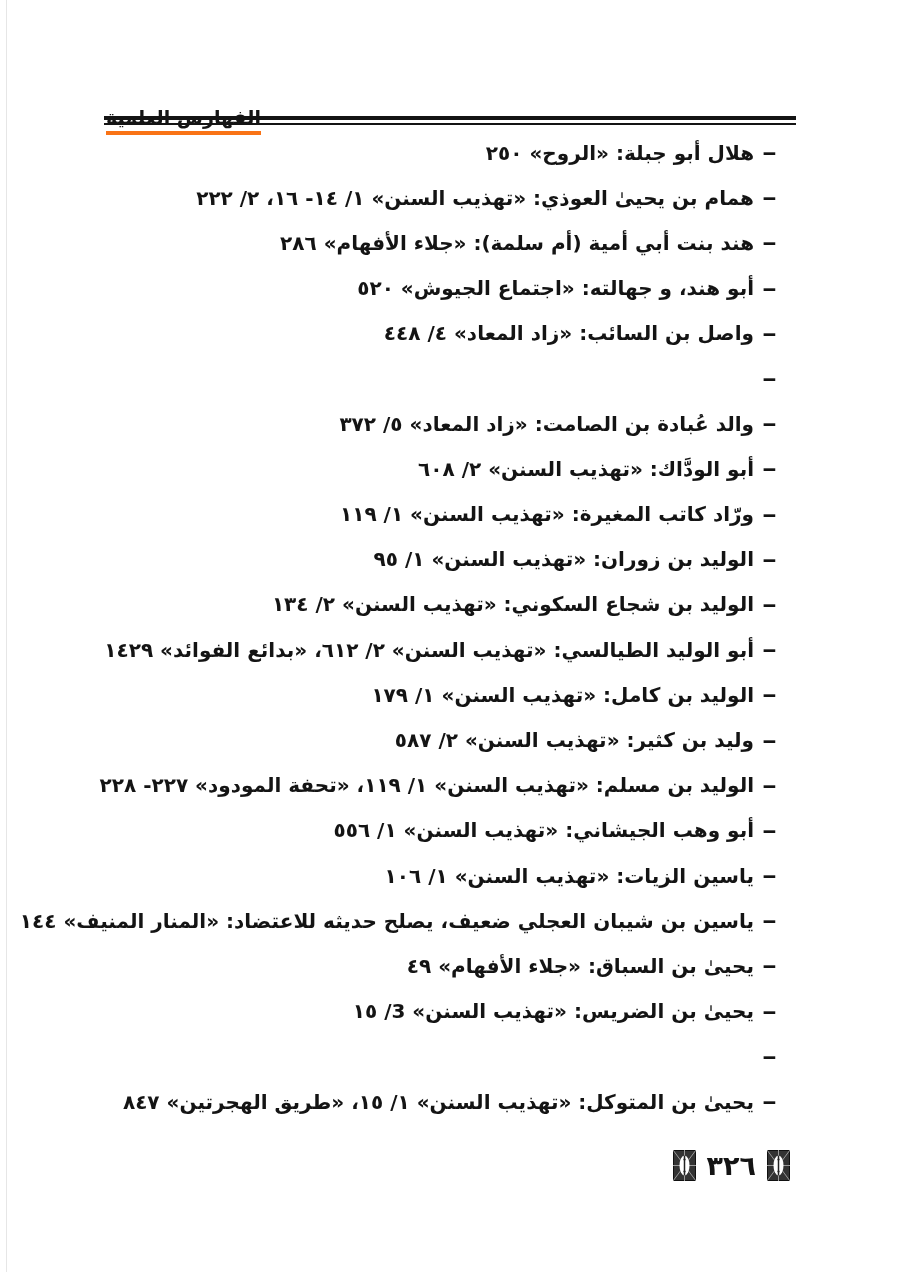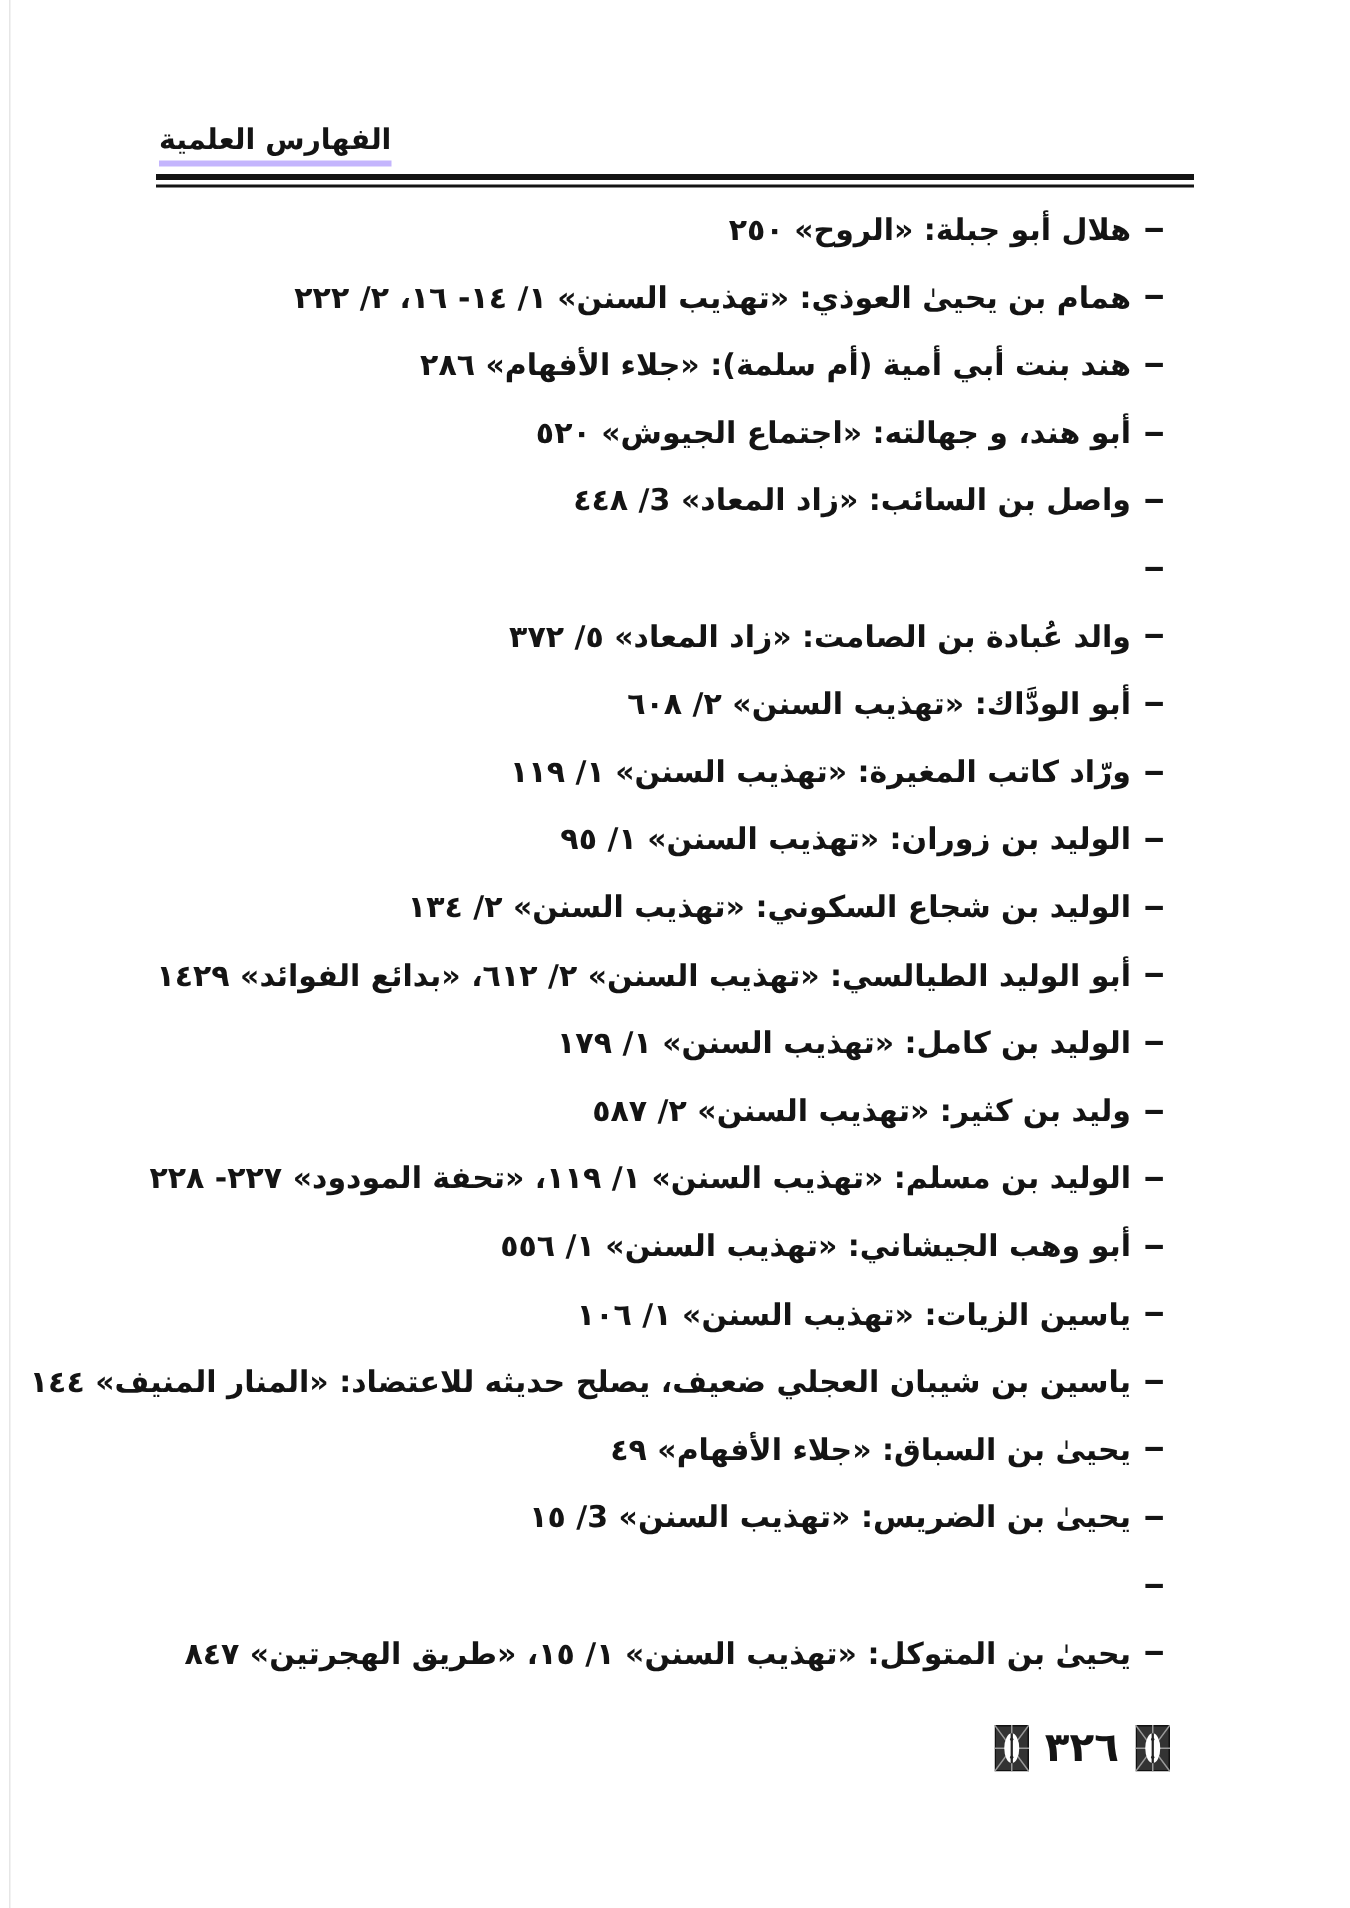--- a/index.html
+++ b/index.html
@@ -11,22 +11,23 @@
   .scan-edge{
     position:absolute;left:6px;top:0;width:1px;height:1272px;
     background:#e6e6e6;
   }
   .page-header{
     position:absolute;top:82px;left:106px;direction:rtl;
   }
   .page-header .title{
     display:inline-block;
     font-size:19px;font-weight:bold;letter-spacing:0.2px;
-    padding-bottom:3px;border-bottom:4px solid #c4b5fd;
+    padding-bottom:3px;border-bottom:4px solid #f97316;
     white-space:nowrap;
+    margin-top:24px;
   }
   .header-rule{
     position:absolute;top:116px;left:104px;width:692px;height:3px;
     border-top:4px solid #141414;border-bottom:2px solid #141414;
   }
   .entries{
     position:absolute;top:130px;right:125px;width:672px;
     direction:rtl;
   }
   .entry{
@@ -35,21 +36,21 @@
   }
   .entry .dash{
     font-weight:bold;font-size:22px;flex:0 0 auto;
     transform:scaleX(1.35);transform-origin:center;
   }
   .entry .txt{
     font-weight:bold;font-size:20px;flex:0 0 auto;
     letter-spacing:0px;
   }
   .footer{
-    position:absolute;top:1146px;right:120px;height:38px;
+    position:absolute;top:1146px;right:110px;height:38px;
     display:flex;align-items:center;gap:9px;direction:ltr;
   }
   .page-number{
     font-size:27px;font-weight:bold;line-height:1;
     padding:0 2px;letter-spacing:2px;
   }
   .ornament{display:block;}
 </style>
 </head>
 <body>
@@ -74,21 +75,21 @@
     <div class="entry">
       <span class="dash">–</span>
       <span class="txt">هند بنت أبي أمية (أم سلمة): «جلاء الأفهام» ٢٨٦</span>
     </div>
     <div class="entry">
       <span class="dash">–</span>
       <span class="txt">أبو هند، و جهالته: «اجتماع الجيوش» ٥٢٠</span>
     </div>
     <div class="entry">
       <span class="dash">–</span>
-      <span class="txt">واصل بن السائب: «زاد المعاد» 3/ ٤٤٨</span>
+      <span class="txt">واصل بن السائب: «زاد المعاد» ٤/ ٤٤٨</span>
     </div>
     <div class="entry">
       <span class="dash">–</span>
     </div>
     <div class="entry">
       <span class="dash">–</span>
       <span class="txt">والد عُبادة بن الصامت: «زاد المعاد» ٥/ ٣٧٢</span>
     </div>
     <div class="entry">
       <span class="dash">–</span>

